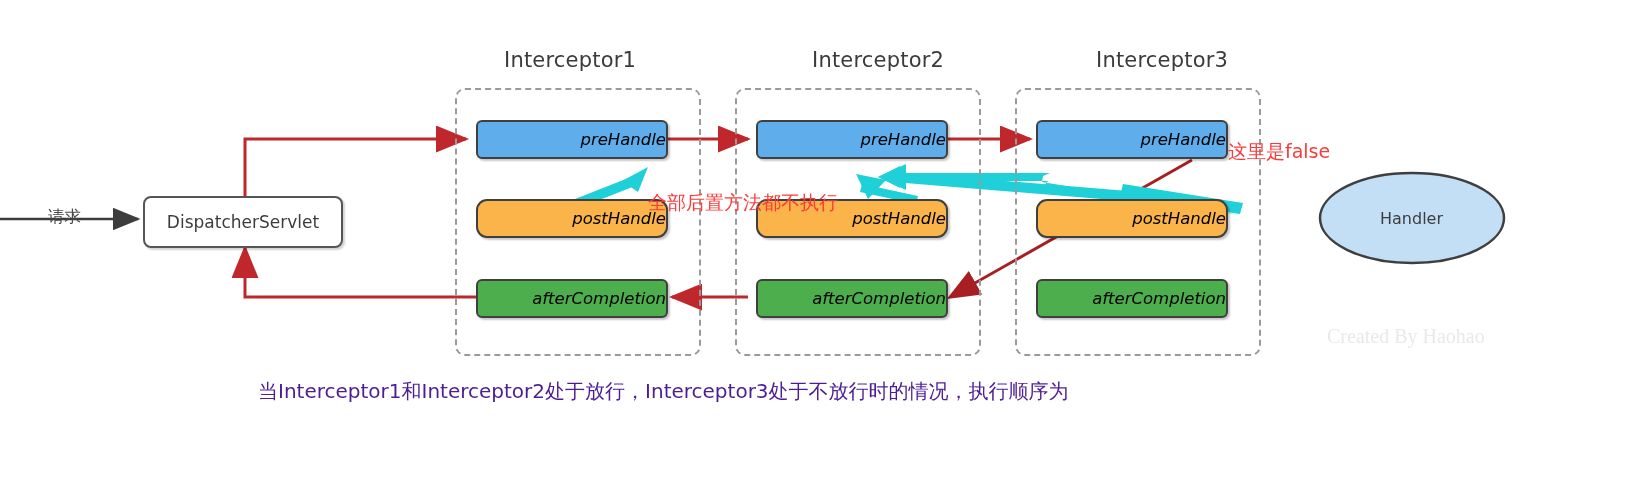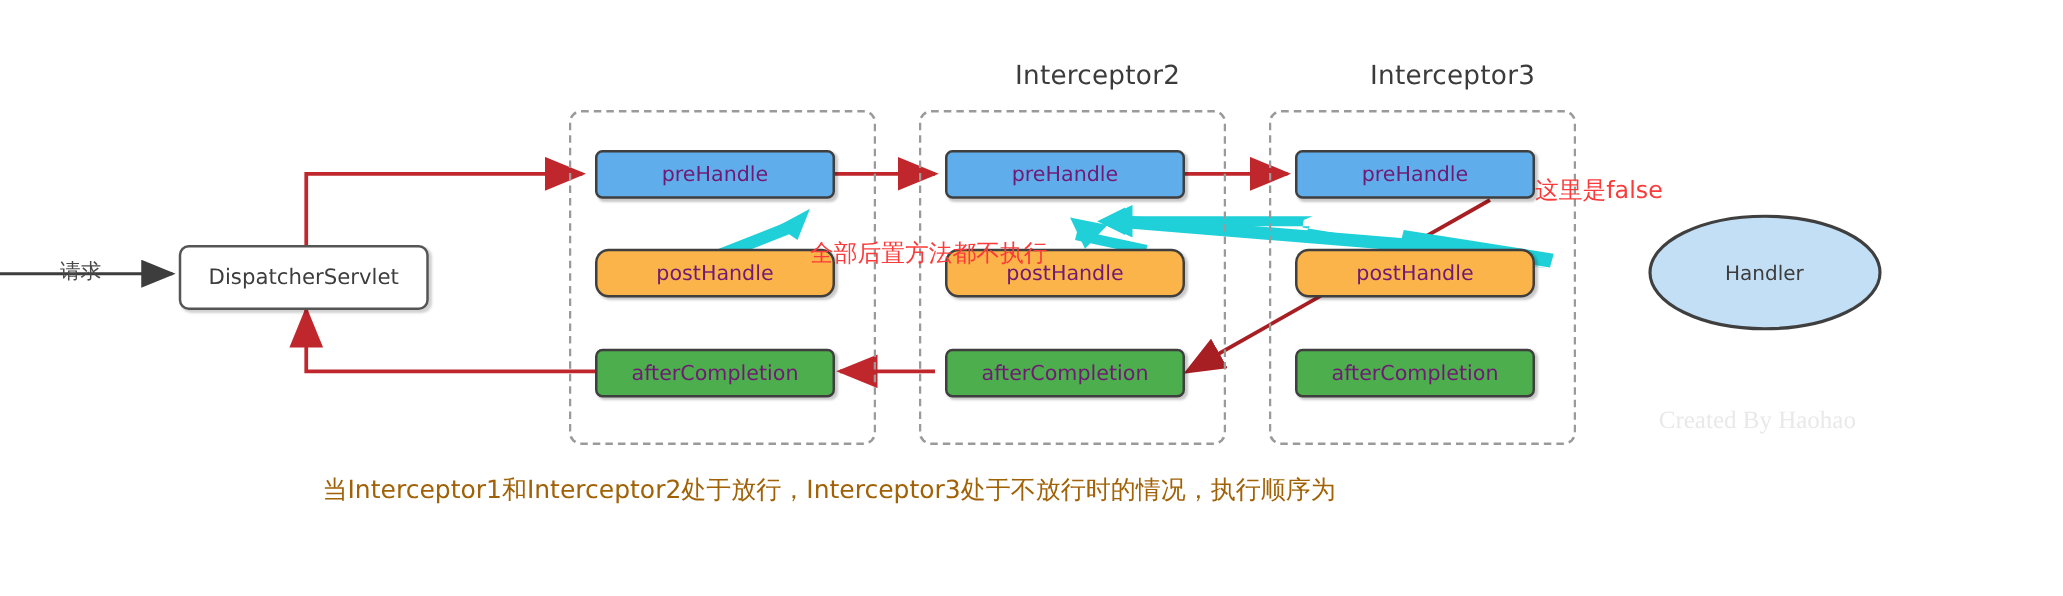--- a/index.html
+++ b/index.html
@@ -37,26 +37,27 @@
     border-radius: 10px;
     box-sizing: border-box;
   }
   .mbox {
     position: absolute;
     box-sizing: border-box;
     border: 2px solid #3f3f3f;
     border-radius: 6px;
     display: flex;
     align-items: center;
-    justify-content: center;
+    justify-content: flex-end;
     font-size: 16.5px;
-    color: #701a75;
+    color: #000000;
     box-shadow: 2px 2px 2px rgba(0,0,0,.22);
     font-family: "DejaVu Sans", "Liberation Sans", sans-serif;
     white-space: nowrap;
+    font-style: italic;
   }
   .mbox.pre  { background: #5fadeb; }
   .mbox.post { background: #f8b murder; border-radius: 11px; }
   .mbox.post { background: #fab44a; }
   .mbox.after{ background: #4cae4c; }
   .servlet {
     position: absolute;
     box-sizing: border-box;
     border: 2px solid #555;
     border-radius: 8px;
@@ -85,21 +86,21 @@
   .red-note {
     position: absolute;
     color: #fb3b3b;
     font-size: 19px;
     white-space: nowrap;
     font-family: "DejaVu Sans", "Liberation Sans", sans-serif;
     margin-top: 29px;
   }
   .caption {
     position: absolute;
-    color: #a16207;
+    color: #4c1d95;
     font-size: 20px;
     white-space: nowrap;
     font-family: "DejaVu Sans", "Liberation Sans", sans-serif;
   }
   .watermark {
     position: absolute;
     color: #e9e9e9;
     font-size: 20px;
     white-space: nowrap;
     font-family: "Liberation Serif", "DejaVu Serif", serif;
@@ -169,20 +170,21 @@
       <polygon points="636,175 570,201 574,210 640,184" fill="#20d0d8"></polygon>
     </g>
   </svg>
 
   <div class="cn-label" style="left:48px; top:206px;">请求</div>
 
   <div class="servlet" style="left:143px; top:196px; width:200px; height:52px;">
     <span>DispatcherServlet</span>
   </div>
 
+  <div class="grp-title" style="left:504px; top:48px;">Interceptor1</div>
   <div class="dashbox" style="left:455px; top:88px; width:246px; height:268px;"></div>
   <div class="mbox pre" style="left:476px; top:120px; width:192px; height:39px;">
     <span>preHandle</span>
   </div>
   <div class="mbox post" style="left:476px; top:199px; width:192px; height:39px;">
     <span>postHandle</span>
   </div>
   <div class="mbox after" style="left:476px; top:279px; width:192px; height:39px;">
     <span>afterCompletion</span>
   </div>

